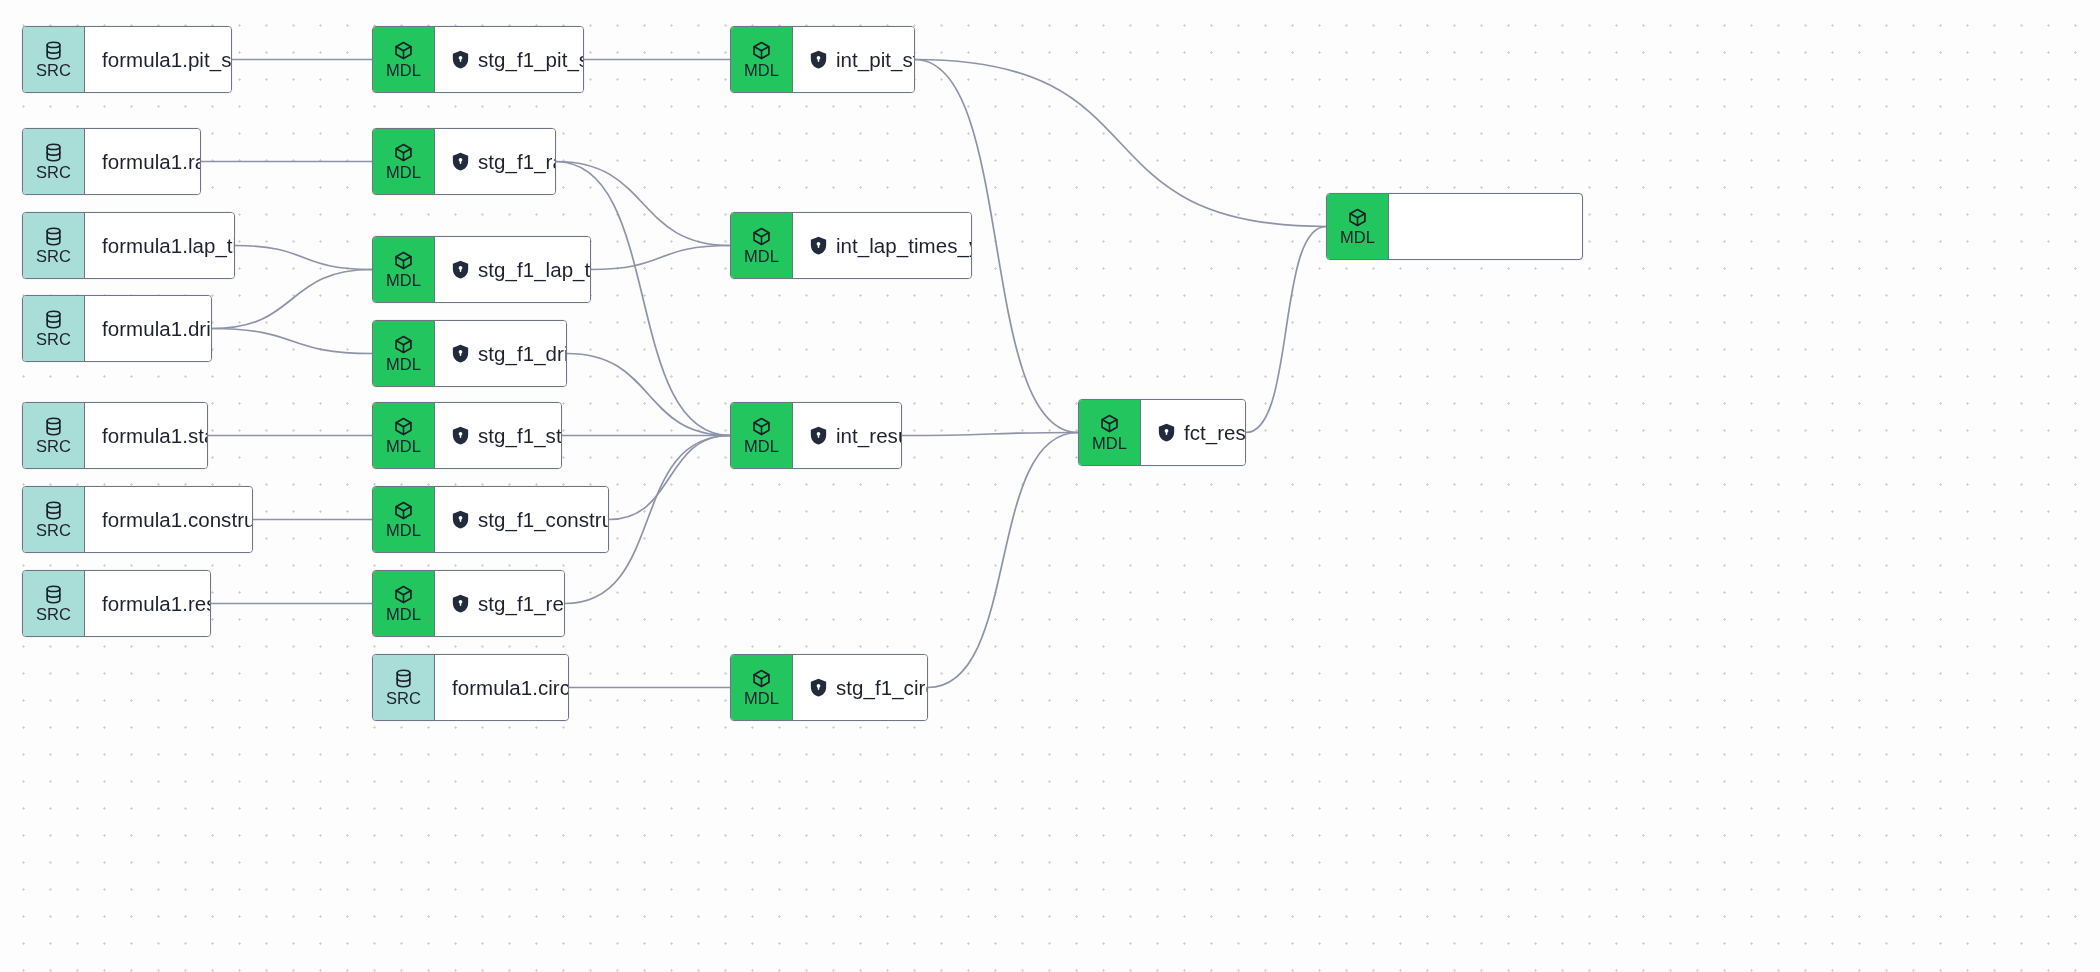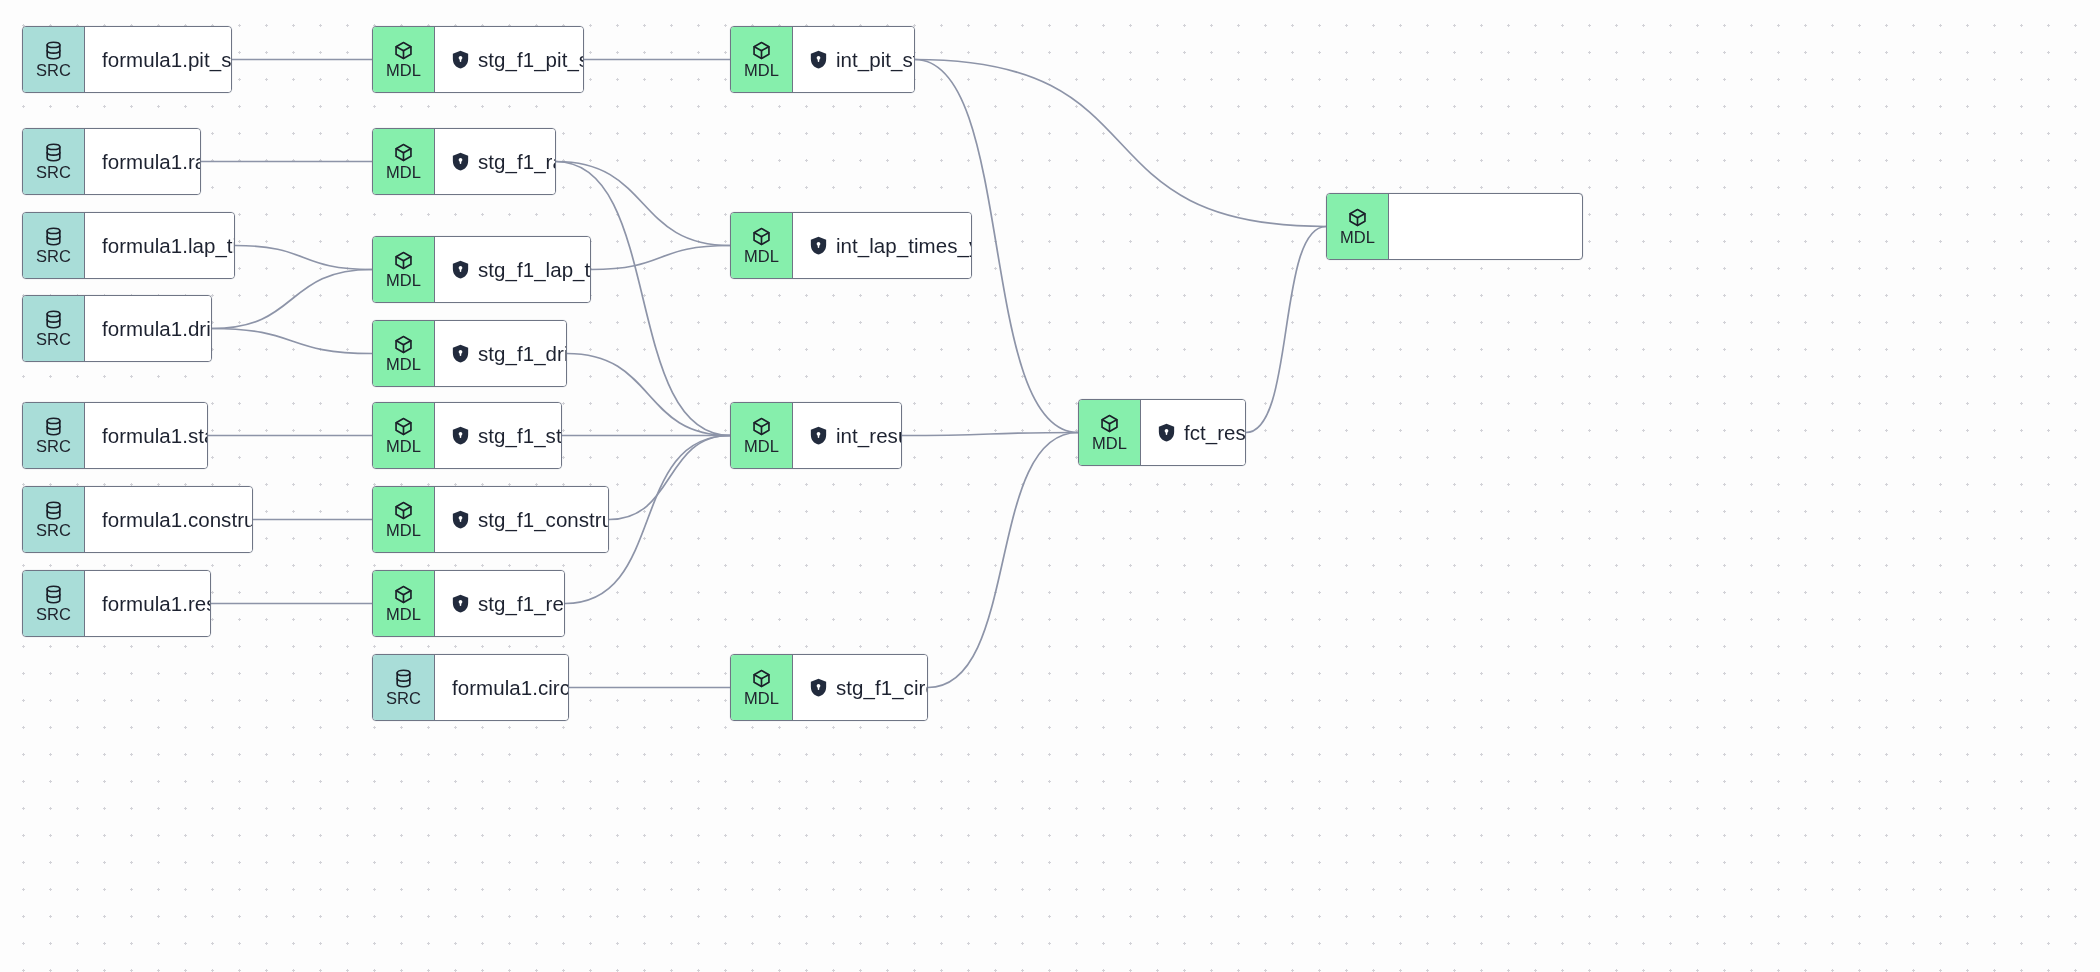--- a/index.html
+++ b/index.html
@@ -47,21 +47,21 @@
     min-width: 62px;
     display: flex;
     flex-direction: column;
     align-items: center;
     justify-content: center;
     gap: 1px;
     border-right: 1.5px solid #6f7585;
     box-sizing: border-box;
   }
   .badge.src { background: #a9ddd8; }
-  .badge.mdl { background: #86efac; }
+  .badge.mdl { background: #22c55e; }
   .badge-icon {
     display: block;
     height: 21px;
     line-height: 0;
   }
   .badge-label {
     font-size: 16.5px;
     color: #20242e;
     letter-spacing: 0.1px;
     line-height: 1.05;

